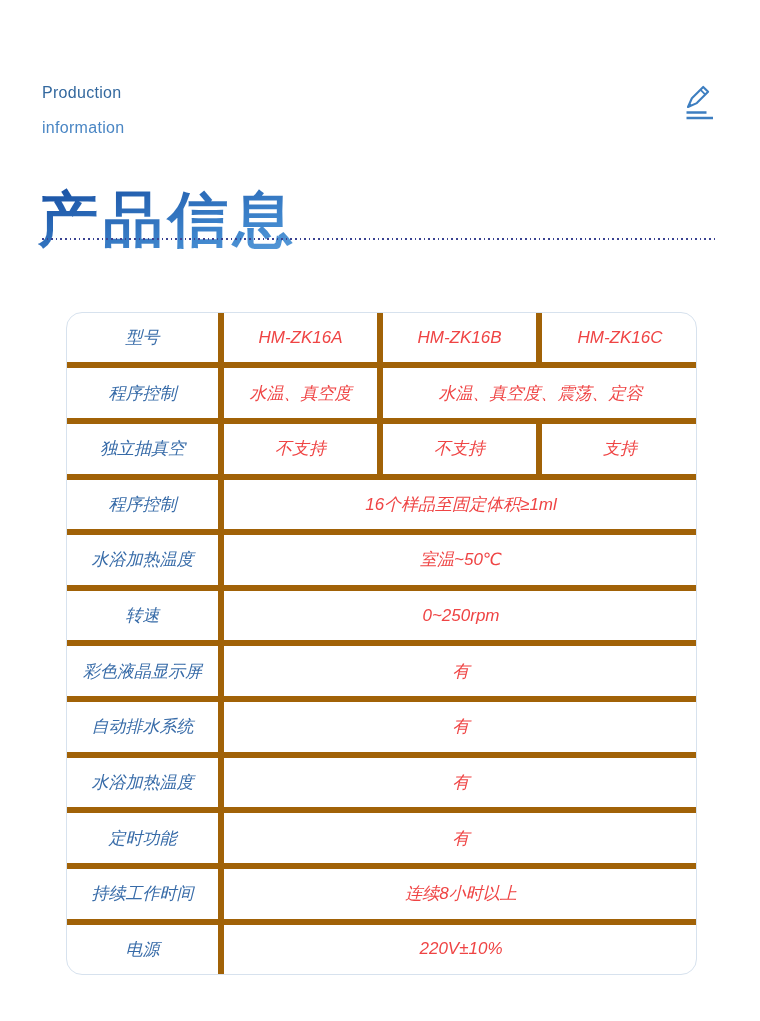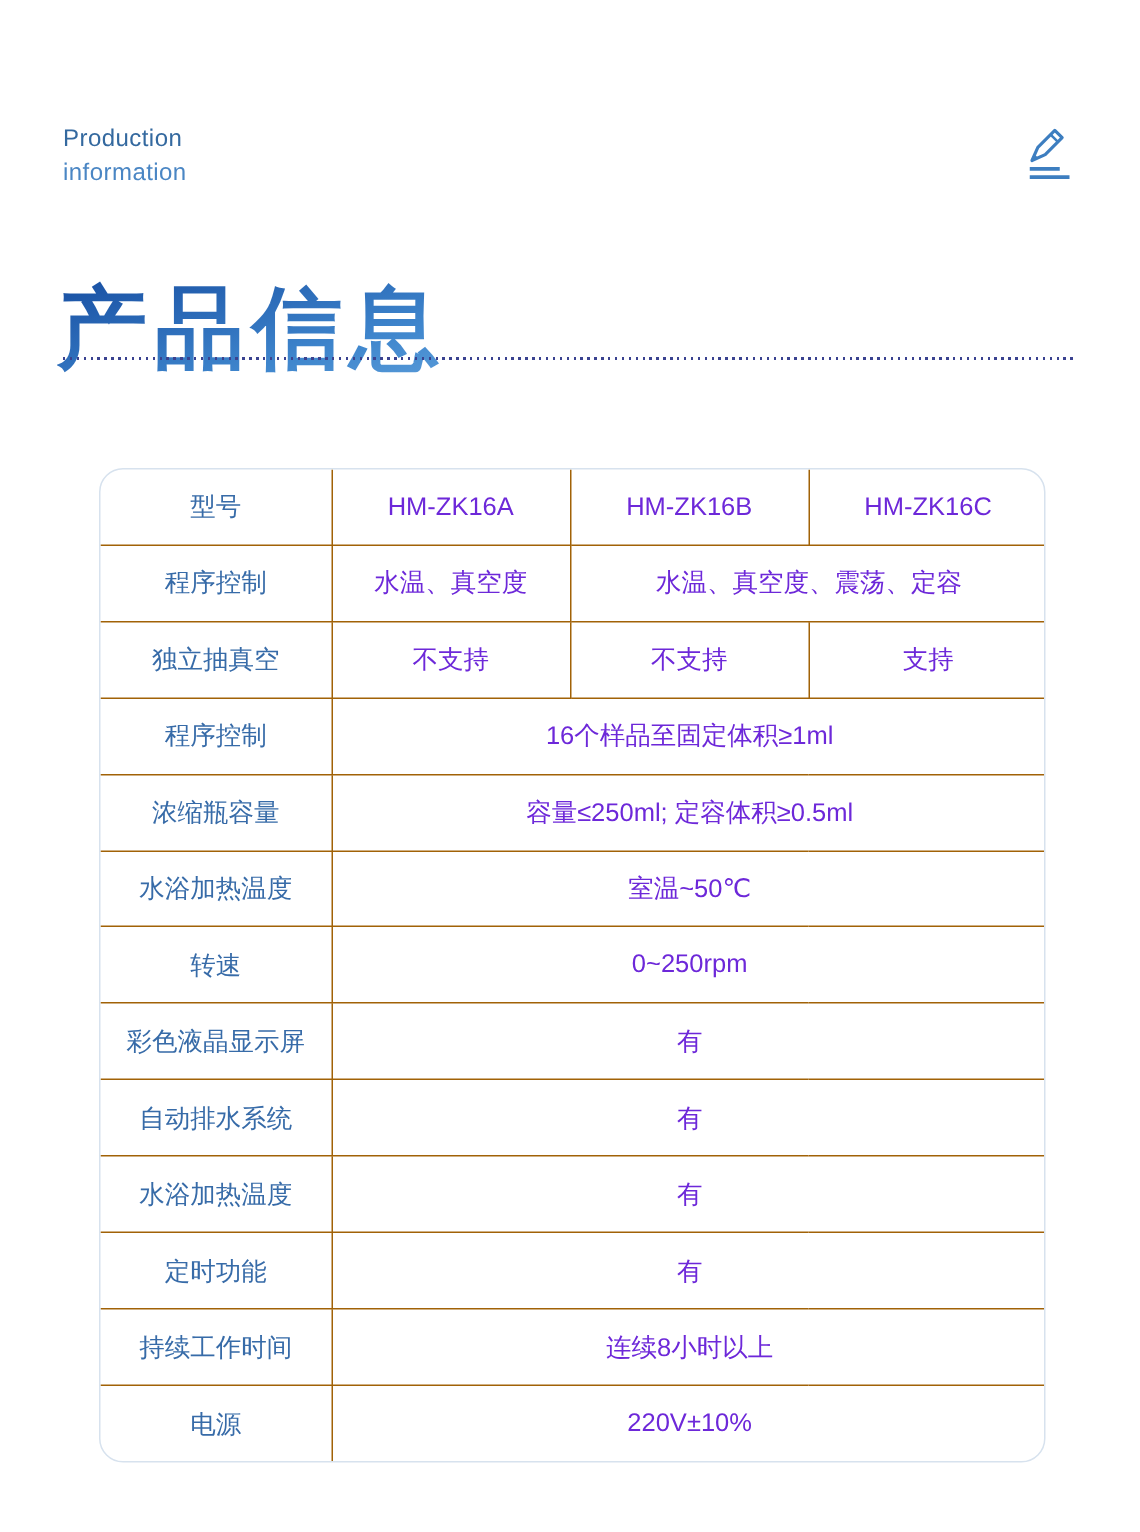--- a/index.html
+++ b/index.html
@@ -18,21 +18,21 @@
   
   .eyebrow {
     position: absolute;
     left: 42px;
     top: 81px;
     font-size: 16px;
     line-height: 23px;
     letter-spacing: 0.3px;
   }
   .eyebrow .line1 { color: #34699f; display: block; }
-  .eyebrow .line2 { color: #4a86c4; display: block; }
+  .eyebrow .line2 { color: #4a86c4; display: block; margin-top: 12px; }
   
   .edit-icon {
     position: absolute;
     left: 681px;
     top: 77px;
     width: 36px;
     height: 46px;
   }
   
   .page-title {
@@ -75,37 +75,38 @@
     border-radius: 16px;
     overflow: hidden;
     background: #ffffff;
     box-sizing: border-box;
   }
   table.spec {
     width: 100%;
     height: 100%;
     border-collapse: collapse;
     table-layout: fixed;
+    font-style: italic;
   }
   table.spec td {
-    border: 1px solid #a16207;
+    border: 6px solid #a16207;
     text-align: center;
     vertical-align: middle;
     height: 44.2px;
     padding: 0 6px;
     font-size: 17px;
     overflow: hidden;
     white-space: nowrap;
   }
   table.spec tr:first-child td { border-top: none; }
   table.spec tr:last-child td { border-bottom: none; }
   table.spec td:first-child { border-left: none; }
   table.spec td:last-child { border-right: none; }
   td.label-cell { color: #376ba8; }
-  td.value-cell { color: #6d28d9; }
+  td.value-cell { color: #ef4444; }
 </style>
 </head>
 <body>
 
 <div class="page">
 
   <div class="eyebrow">
     <span class="line1">Production</span>
     <span class="line2">information</span>
   </div>
@@ -146,24 +147,20 @@
             <td class="label-cell">独立抽真空</td>
             <td class="value-cell" colspan="1">不支持</td>
             <td class="value-cell" colspan="1">不支持</td>
             <td class="value-cell" colspan="1">支持</td>
           </tr>
           <tr>
             <td class="label-cell">程序控制</td>
             <td class="value-cell" colspan="3">16个样品至固定体积≥1ml</td>
           </tr>
           <tr>
-            <td class="label-cell">浓缩瓶容量</td>
-            <td class="value-cell" colspan="3">容量≤250ml; 定容体积≥0.5ml</td>
-          </tr>
-          <tr>
             <td class="label-cell">水浴加热温度</td>
             <td class="value-cell" colspan="3">室温~50℃</td>
           </tr>
           <tr>
             <td class="label-cell">转速</td>
             <td class="value-cell" colspan="3">0~250rpm</td>
           </tr>
           <tr>
             <td class="label-cell">彩色液晶显示屏</td>
             <td class="value-cell" colspan="3">有</td>

